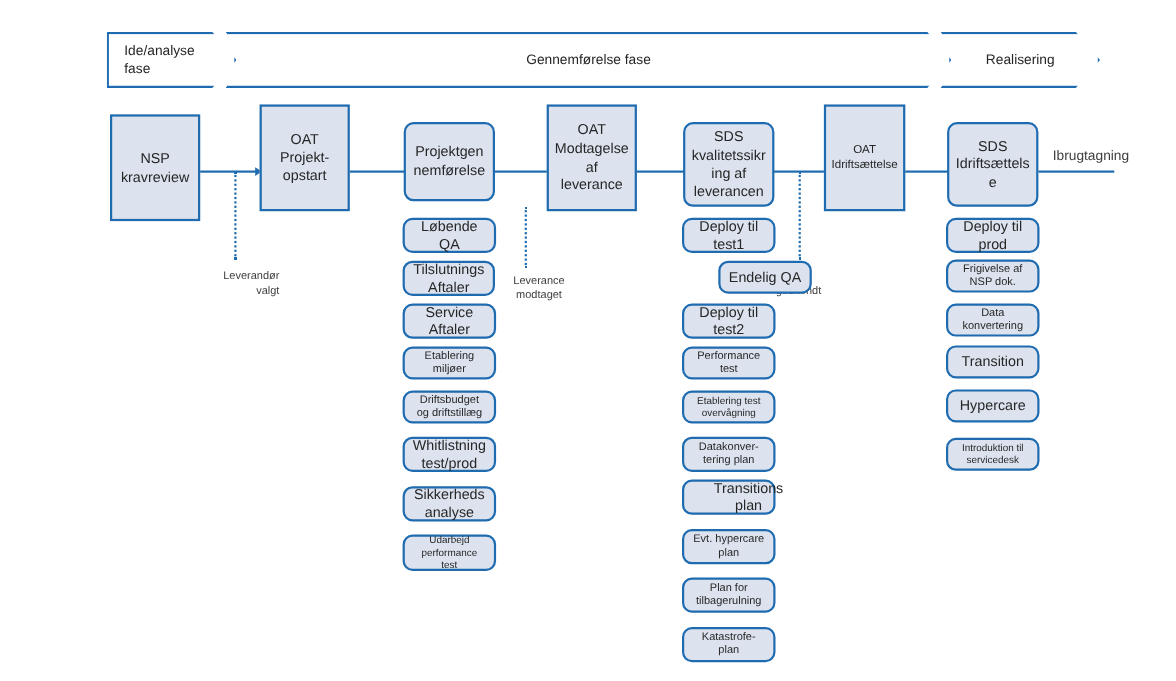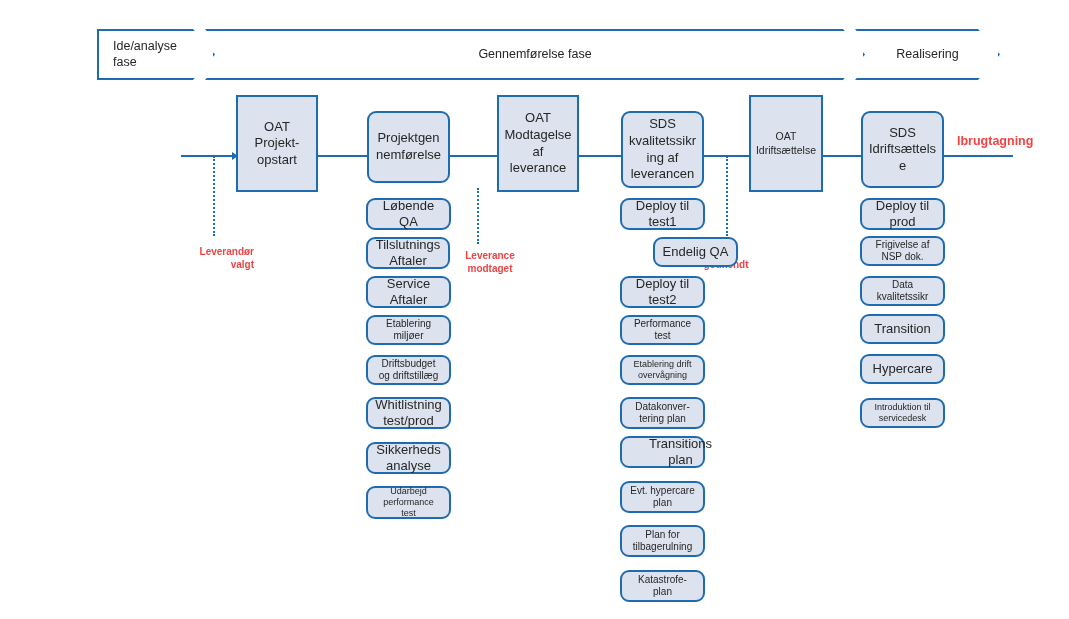--- a/index.html
+++ b/index.html
@@ -90,25 +90,24 @@
     width:0;height:0;
     border-top:4px solid transparent;
     border-bottom:4px solid transparent;
     border-left:6px solid #1F6BB0;
   }
 
   
   .note{
     position:absolute;
     text-align:center;
-    color:#ef4444;
+    color:#404040;
     font-size:10px;
     line-height:1.25;
     white-space:pre-line;
-    font-weight:bold;
   }
   .note.left-al{text-align:left;}
   .note.big{font-size:12.5px;}
 </style>
 </head>
 <body>
 
 <div id="canvas">
 
   <div class="chev start" style="left:97px;top:29px;width:118px;height:51px;">
@@ -131,20 +130,22 @@
   <div class="hline" style="left:450px;top:155px;width:48px;"></div>
   <div class="hline" style="left:578px;top:155px;width:44px;"></div>
   <div class="hline" style="left:703px;top:155px;width:47px;"></div>
   <div class="hline" style="left:822px;top:155px;width:40px;"></div>
   <div class="hline" style="left:944px;top:155px;width:69px;"></div>
 
   <div class="vdot" style="left:213px;top:156px;height:80px;"></div>
   <div class="vdot" style="left:477px;top:188px;height:56px;"></div>
   <div class="vdot" style="left:726px;top:156px;height:80px;"></div>
 
+  <div class="mbox" style="left:100px;top:104px;width:82px;height:97px;">NSP
+kravreview</div>
 
   <div class="mbox" style="left:236px;top:95px;width:82px;height:97px;">OAT
 Projekt-
 opstart</div>
 
   <div class="mbox rounded" style="left:367px;top:111px;width:83px;height:72px;">Projektgen
 nemførelse</div>
 
   <div class="mbox" style="left:497px;top:95px;width:82px;height:97px;">OAT
 Modtagelse
@@ -192,37 +193,37 @@
 performance
 test</div>
 
   <div class="pill sz-lg" style="left:620px;top:198px;width:85px;height:32px;">Deploy til
 test1</div>
   <div class="pill sz-lg" style="left:620px;top:237px;width:85px;height:30px;margin-left:33px;">Endelig QA</div>
   <div class="pill sz-lg" style="left:620px;top:276px;width:85px;height:32px;">Deploy til
 test2</div>
   <div class="pill sz-md" style="left:620px;top:315px;width:85px;height:30px;">Performance
 test</div>
-  <div class="pill sz-sm" style="left:620px;top:355px;width:85px;height:30px;">Etablering drift
+  <div class="pill sz-sm" style="left:620px;top:355px;width:85px;height:30px;">Etablering test
 overvågning</div>
   <div class="pill sz-md" style="left:620px;top:397px;width:85px;height:32px;">Datakonver-
 tering plan</div>
   <div class="pill sz-lg" style="left:620px;top:436px;width:85px;height:32px;padding-left:39px;">Transitions
 plan</div>
   <div class="pill sz-md" style="left:620px;top:481px;width:85px;height:32px;">Evt. hypercare
 plan</div>
   <div class="pill sz-md" style="left:620px;top:525px;width:85px;height:32px;">Plan for
 tilbagerulning</div>
   <div class="pill sz-md" style="left:620px;top:570px;width:85px;height:32px;">Katastrofe-
 plan</div>
 
   <div class="pill sz-lg" style="left:860px;top:198px;width:85px;height:32px;">Deploy til
 prod</div>
   <div class="pill sz-md" style="left:860px;top:236px;width:85px;height:30px;">Frigivelse af
 NSP dok.</div>
   <div class="pill sz-md" style="left:860px;top:276px;width:85px;height:30px;">Data
-kvalitetssikr</div>
+konvertering</div>
   <div class="pill sz-lg" style="left:860px;top:314px;width:85px;height:30px;">Transition</div>
   <div class="pill sz-lg" style="left:860px;top:354px;width:85px;height:30px;">Hypercare</div>
   <div class="pill sz-sm" style="left:860px;top:398px;width:85px;height:30px;">Introduktion til
 servicedesk</div>
 
 </div>
 
 </body></html>

